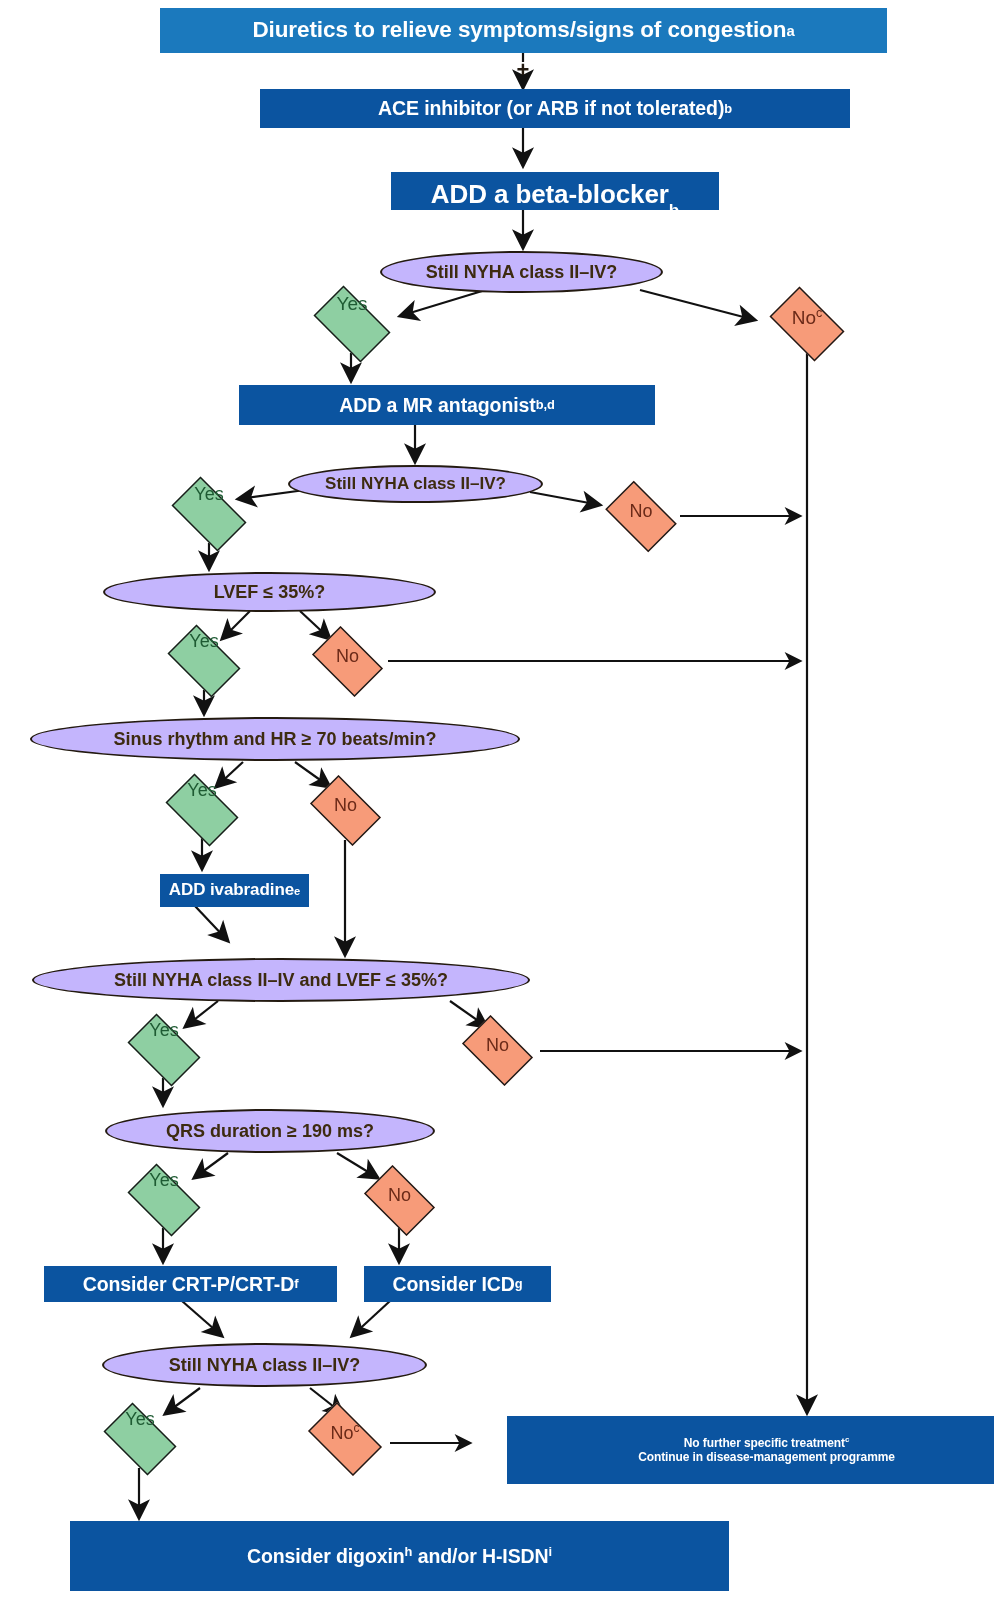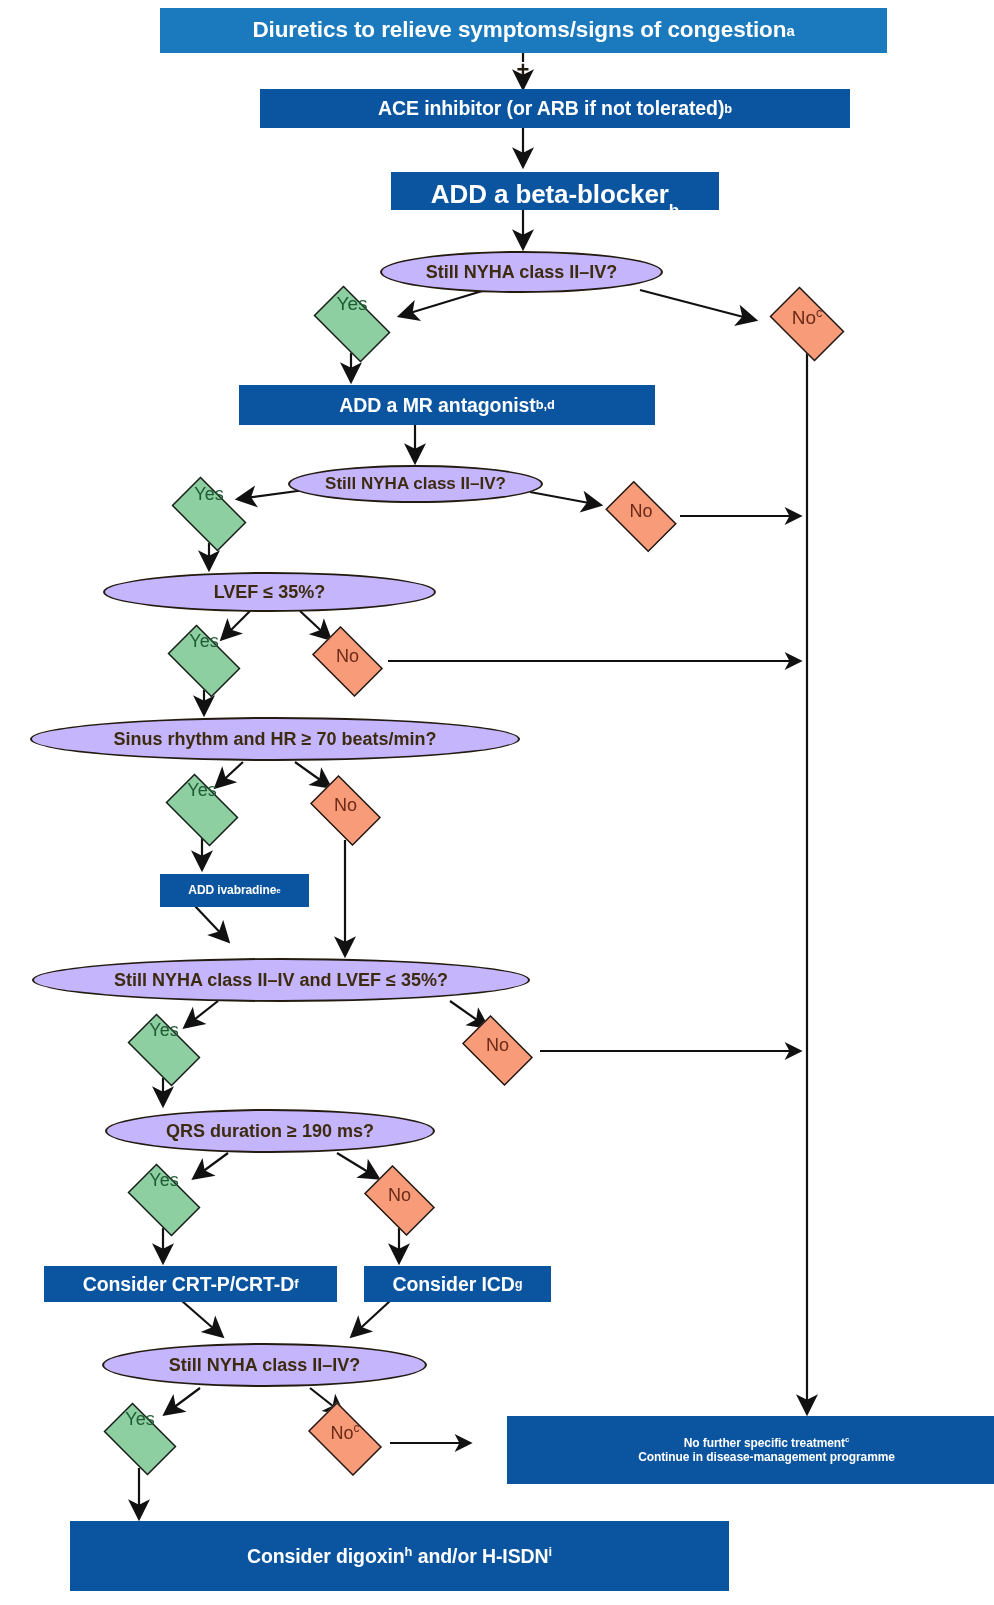--- a/index.html
+++ b/index.html
@@ -215,21 +215,21 @@
   <div class="node diamond yes" style="left:158px;top:781px;width:88px;height:58px;">
     <div class="dshape"></div>
     <div class="dlabel" style="font-size:18px;"><span>Yes</span></div>
   </div>
 
   <div class="node diamond no" style="left:303px;top:782px;width:85px;height:57px;">
     <div class="dshape"></div>
     <div class="dlabel" style="font-size:18px;"><span>No</span></div>
   </div>
 
-  <div class="node box box-dark" style="left:128px;top:874px;width:149px;height:33px;font-size:12px;">
+  <div class="node box box-dark" style="left:128px;top:874px;width:149px;height:33px;font-size:17px;">
     <span>ADD ivabradine</span>
       <sup>e</sup>
   </div>
 
   <div class="node ellipse" style="left:32px;top:958px;width:498px;height:44px;font-size:18px;">
     <span>Still NYHA class II–IV and LVEF ≤ 35%?</span>
   </div>
 
   <div class="node diamond yes" style="left:120px;top:1021px;width:88px;height:58px;">
     <div class="dshape"></div>

